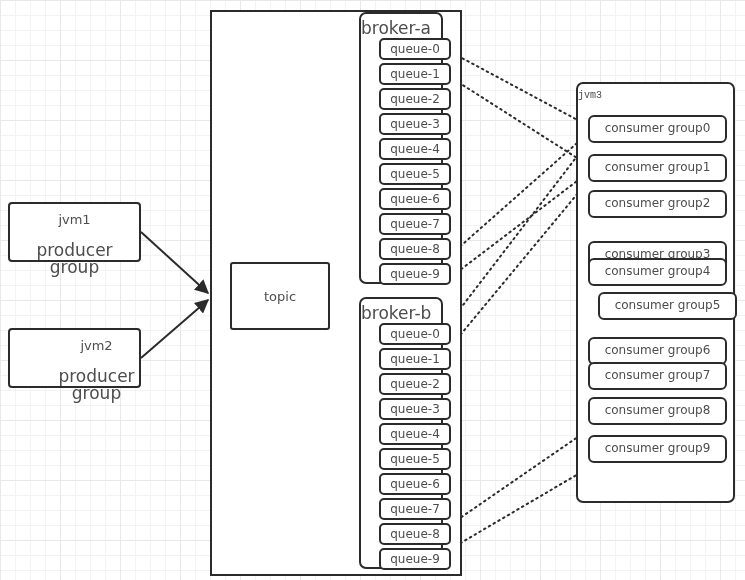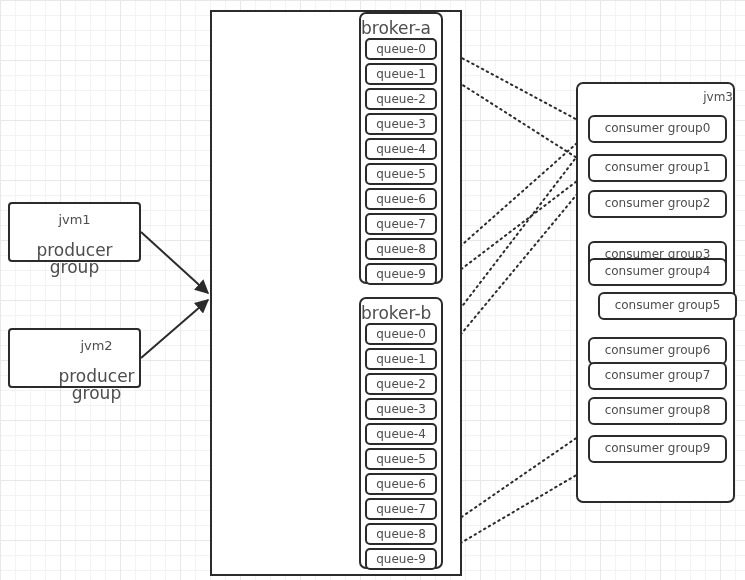--- a/index.html
+++ b/index.html
@@ -105,21 +105,21 @@
     position: absolute;
     left: 0;
     top: 4px;
     width: 100%;
     text-align: left;
     font-size: 17px;
     color: #4d4d4d;
   }
   .queue-list {
     position: absolute;
-    left: 4px;
+    left: 18px;
     top: 24px;
     width: 72px;
   }
   .queue {
     box-sizing: border-box;
     width: 72px;
     height: 22px;
     margin-bottom: 3px;
     border: 2px solid #2b2b2b;
     border-radius: 5px;
@@ -136,23 +136,24 @@
     top: 82px;
     width: 159px;
     height: 421px;
     border-radius: 7px;
   }
   #jvm3-title {
     position: absolute;
     left: 0;
     top: 6px;
     width: 100%;
-    text-align: right;
-    font-size: 12px;
-    color: #4d4d4d;
+    text-align: left;
+    font-size: 10px;
+    color: #4d4d4d;
+    font-family: Liberation Mono, monospace;
   }
   .cg-list {
     position: absolute;
     left: 10px;
     top: 31px;
     width: 139px;
   }
   .consumer-group {
     box-sizing: border-box;
     width: 139px;
@@ -206,20 +207,23 @@
     <span class="jvm-sub">producer group</span>
   </div>
 
   <div class="box jvm-producer" id="jvm2-box">
     <span class="jvm-title">jvm2</span>
     <span class="jvm-sub">producer group</span>
   </div>
 
   <div class="box sharp" id="broker-host"></div>
 
+  <div class="box" id="topic-box">
+    <span>topic</span>
+  </div>
 
   <div class="box broker" id="broker-a">
     <div class="broker-title">broker-a</div>
     <div class="queue-list" id="broker-a-queues">
         <div class="queue">queue-0</div>
         <div class="queue">queue-1</div>
         <div class="queue">queue-2</div>
         <div class="queue">queue-3</div>
         <div class="queue">queue-4</div>
         <div class="queue">queue-5</div>

